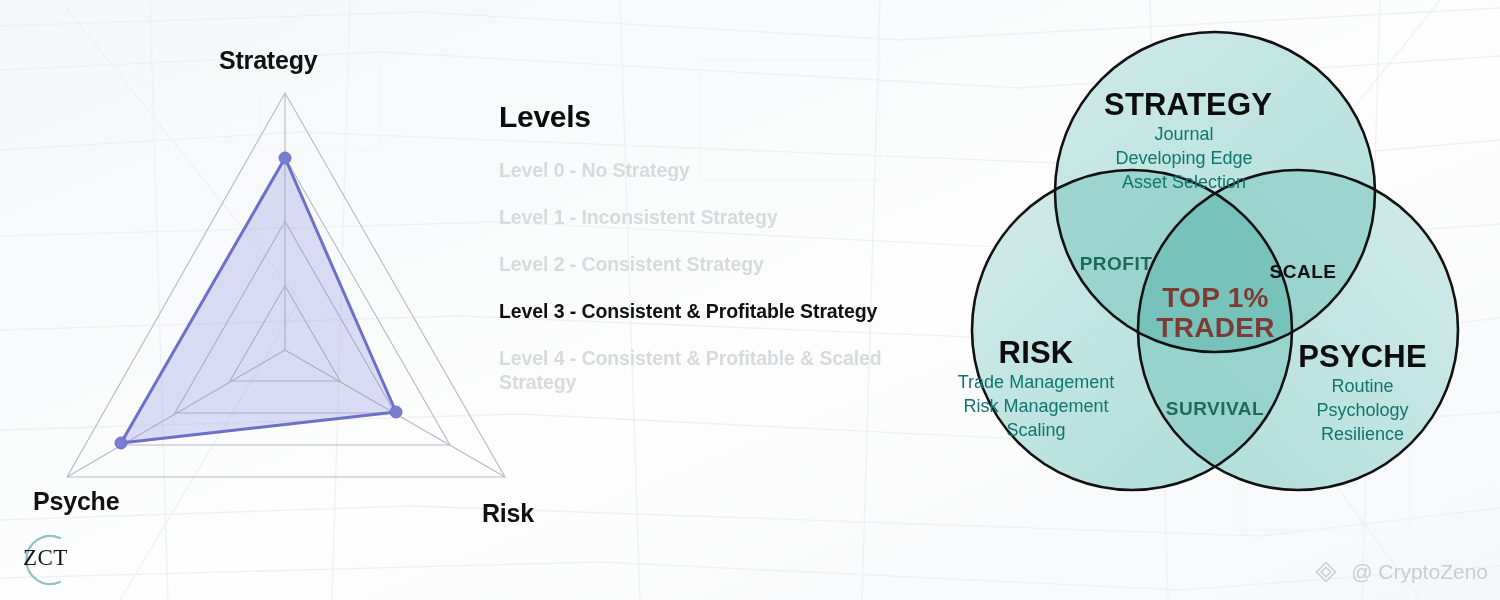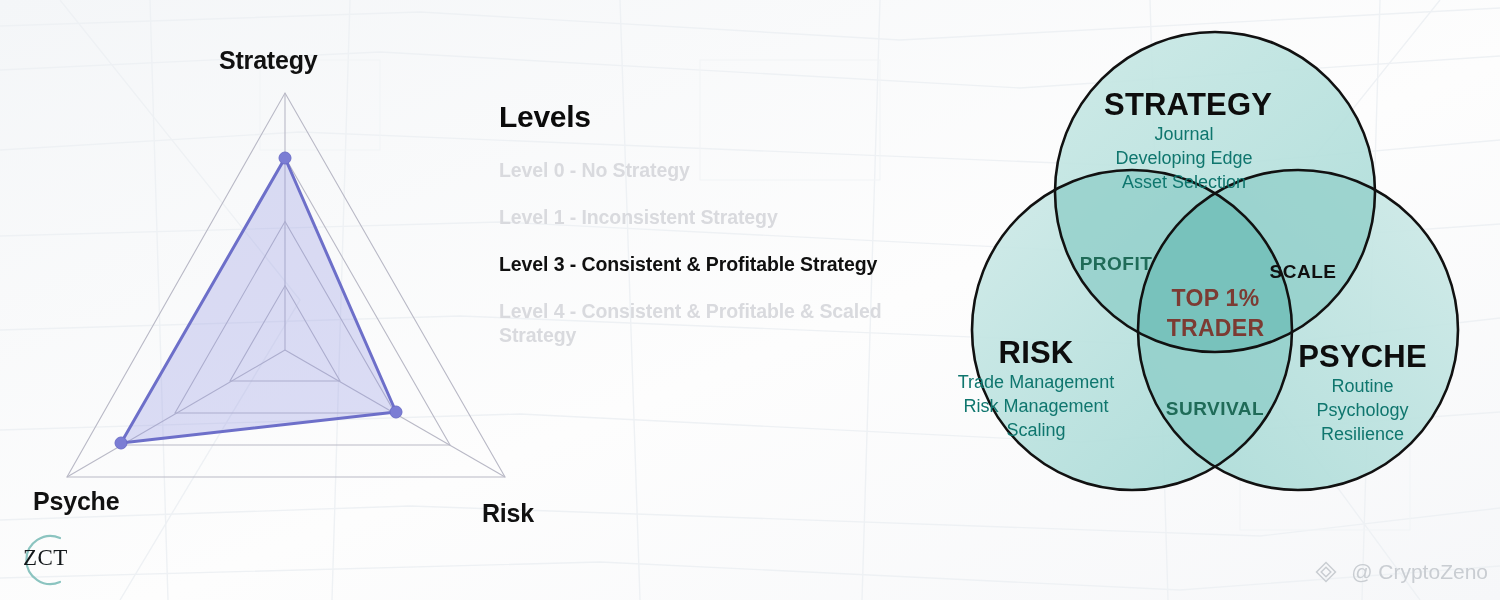--- a/index.html
+++ b/index.html
@@ -99,21 +99,21 @@
     color: #0f766e;
     line-height: 24px;
   }
   .venn-overlap {
     font-weight: bold;
     font-size: 19px;
     letter-spacing: 0.5px;
   }
   .venn-center {
     font-weight: bold;
-    font-size: 23px;
+    font-size: 28px;
     line-height: 30px;
     letter-spacing: 0.3px;
   }
 
   #strategy-group { left: 164px; top: 88px; width: 160px; }
   #risk-group     { left: 6px;   top: 336px; width: 180px; }
   #psyche-group   { left: 345px; top: 340px; width: 155px; }
   #profit-label   { left: 126px; top: 253px; width: 100px; text-align: center; }
   #scale-label    { left: 313px; top: 261px; width: 100px; }
   #survival-label { left: 200px; top: 398px; width: 150px; }
@@ -222,20 +222,21 @@
     <div class="axis-label" id="label-strategy">Strategy</div>
     <div class="axis-label" id="label-psyche">Psyche</div>
     <div class="axis-label" id="label-risk">Risk</div>
   </div>
 
   <div id="levels-panel">
     <div id="levels-title">Levels</div>
 
     <div class="level-row">Level 0 - No Strategy</div>
     <div class="level-row">Level 1 - Inconsistent Strategy</div>
+    <div class="level-row">Level 2 - Consistent Strategy</div>
     <div class="level-row active">Level 3 - Consistent &amp; Profitable Strategy</div>
     <div class="level-row">Level 4 - Consistent &amp; Profitable &amp; Scaled Strategy</div>
   </div>
 
   <div id="venn-panel">
     <svg id="venn-svg" width="560" height="600" viewBox="0 0 560 600">
       <defs>
         <linearGradient id="gradA" x1="0.1" y1="0" x2="0.9" y2="1">
           <stop offset="0%" stop-color="#c9e8e5"></stop>
           <stop offset="100%" stop-color="#a9dbd7"></stop>

